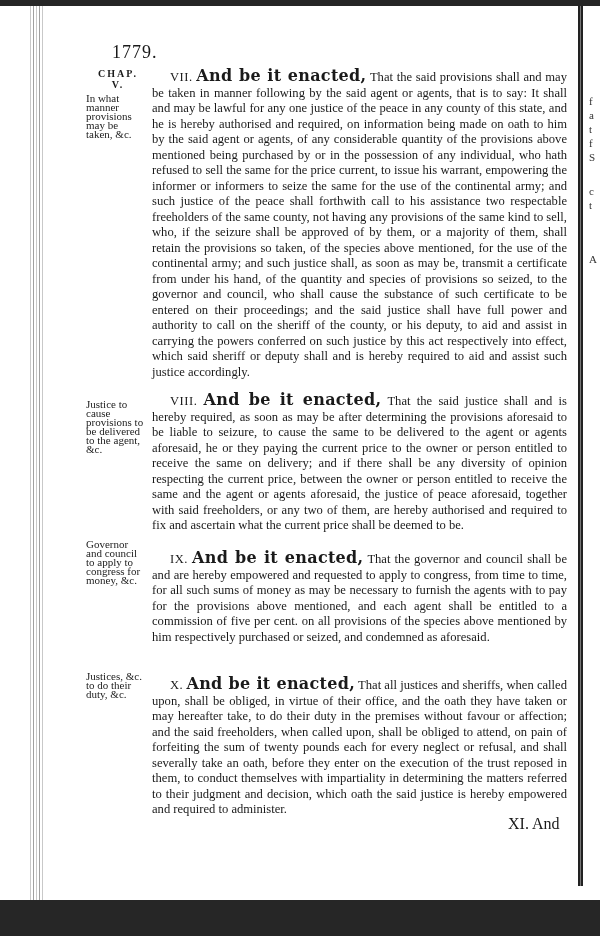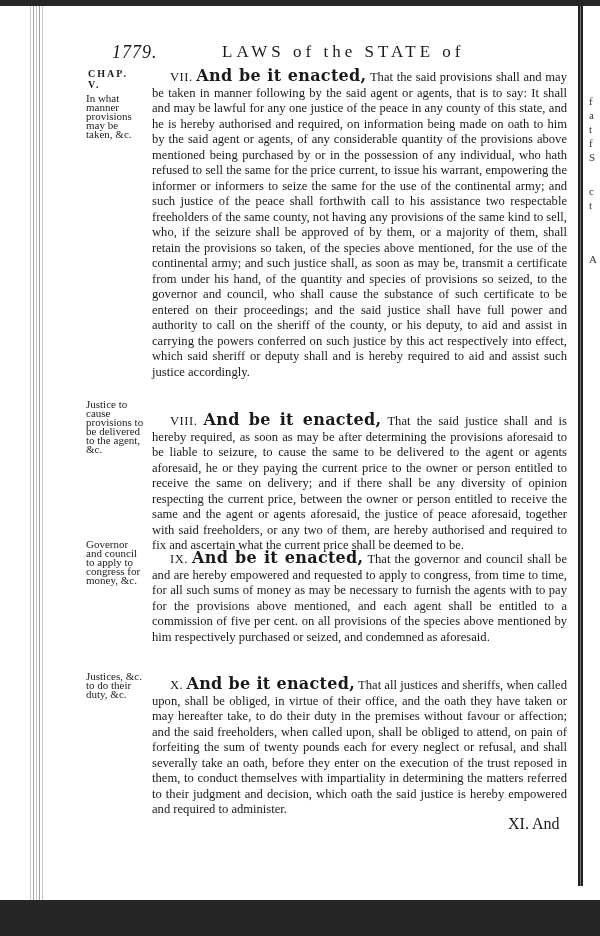--- a/index.html
+++ b/index.html
@@ -11,25 +11,25 @@
   }
   .top-strip { position:absolute; left:0; top:0; width:600px; height:6px; background:#262626; }
   .bottom-area { position:absolute; left:0; top:900px; width:600px; height:36px; background:#262626; }
   .binding { position:absolute; left:30px; top:6px; width:14px; height:895px;
     background:repeating-linear-gradient(90deg,#bbb 0 1px,#fff 1px 3px,#888 3px 4px,#fff 4px 6px); opacity:.8; }
   .right-rule { position:absolute; left:578px; top:6px; width:5px; height:880px;
     background:linear-gradient(90deg,#222 0 2px,#777 2px 3px,#222 3px 5px); }
   .bleed { position:absolute; left:589px; font-size:11px; color:#333; line-height:14px; }
 
   .running-head { position:absolute; top:42px; left:112px; width:460px; height:22px; }
-  .folio { position:absolute; left:0; top:0; font-size:18px; font-style:italic; letter-spacing:1px; }
+  .folio { position:absolute; left:0; top:0; font-size:18px; letter-spacing:1px; }
   .head-title { position:absolute; left:110px; top:0; font-size:17px; letter-spacing:4px; }
 
   .margin-note { position:absolute; left:86px; width:60px; font-size:11px; line-height:9px; color:#222; }
-  .chap { position:absolute; left:88px; top:68px; width:60px; font-size:10px; line-height:11px; letter-spacing:2px; font-weight:bold; }
+  .chap { position:absolute; left:88px; top:68px; width:60px; text-align:center; font-size:10px; line-height:11px; letter-spacing:2px; font-weight:bold; }
 
   .section { position:absolute; left:152px; width:415px; font-size:12.6px; line-height:15.5px; text-align:justify; }
   .bl { font-family:"DejaVu Serif",serif; font-weight:bold; font-size:16px; letter-spacing:.3px; }
   .num { letter-spacing:.5px; }
   .catchword { position:absolute; left:508px; top:815px; font-size:16px; }
 </style>
 </head>
 <body>
 
 <div class="top-strip"></div>
@@ -41,37 +41,36 @@
 <div class="bleed" style="top:108px">a</div>
 <div class="bleed" style="top:122px">t</div>
 <div class="bleed" style="top:136px">f</div>
 <div class="bleed" style="top:150px">S</div>
 <div class="bleed" style="top:184px">c</div>
 <div class="bleed" style="top:198px">t</div>
 <div class="bleed" style="top:252px">A</div>
 
 <div class="running-head">
   <span class="folio">1779.</span>
-  <span class="head-title">LAWS of the STATE of</span>
 </div>
 
 <div class="chap">
   <div>CHAP.</div>
   <div>V.</div>
 </div>
 
 <div class="margin-note" style="top:94px">In what manner provisions may be taken, &amp;c.</div>
 <div class="section" style="top:68px">
   <span style="display:inline-block;width:18px"></span><span class="num">VII.</span>
   <span class="bl">And be it enacted,</span>
   <span>That the said provisions shall and may be taken in manner following by the said agent or agents, that is to say: It shall and may be lawful for any one justice of the peace in any county of this state, and he is hereby authorised and required, on information being made on oath to him by the said agent or agents, of any considerable quantity of the provisions above mentioned being purchased by or in the possession of any individual, who hath refused to sell the same for the price current, to issue his warrant, empowering the informer or informers to seize the same for the use of the continental army; and such justice of the peace shall forthwith call to his assistance two respectable freeholders of the same county, not having any provisions of the same kind to sell, who, if the seizure shall be approved of by them, or a majority of them, shall retain the provisions so taken, of the species above mentioned, for the use of the continental army; and such justice shall, as soon as may be, transmit a certificate from under his hand, of the quantity and species of provisions so seized, to the governor and council, who shall cause the substance of such certificate to be entered on their proceedings; and the said justice shall have full power and authority to call on the sheriff of the county, or his deputy, to aid and assist in carrying the powers conferred on such justice by this act respectively into effect, which said sheriff or deputy shall and is hereby required to aid and assist such justice accordingly.</span>
 </div>
 
 <div class="margin-note" style="top:400px">Justice to cause provisions to be delivered to the agent, &amp;c.</div>
-<div class="section" style="top:412px">
+<div class="section" style="top:392px">
   <span style="display:inline-block;width:18px"></span><span class="num">VIII.</span>
   <span class="bl">And be it enacted,</span>
   <span>That the said justice shall and is hereby required, as soon as may be after determining the provisions aforesaid to be liable to seizure, to cause the same to be delivered to the agent or agents aforesaid, he or they paying the current price to the owner or person entitled to receive the same on delivery; and if there shall be any diversity of opinion respecting the current price, between the owner or person entitled to receive the same and the agent or agents aforesaid, the justice of peace aforesaid, together with said freeholders, or any two of them, are hereby authorised and required to fix and ascertain what the current price shall be deemed to be.</span>
 </div>
 
 <div class="margin-note" style="top:540px">Governor and council to apply to congress for money, &amp;c.</div>
 <div class="section" style="top:550px">
   <span style="display:inline-block;width:18px"></span><span class="num">IX.</span>
   <span class="bl">And be it enacted,</span>
   <span>That the governor and council shall be and are hereby empowered and requested to apply to congress, from time to time, for all such sums of money as may be necessary to furnish the agents with to pay for the provisions above mentioned, and each agent shall be entitled to a commission of five per cent. on all provisions of the species above mentioned by him respectively purchased or seized, and condemned as aforesaid.</span>

